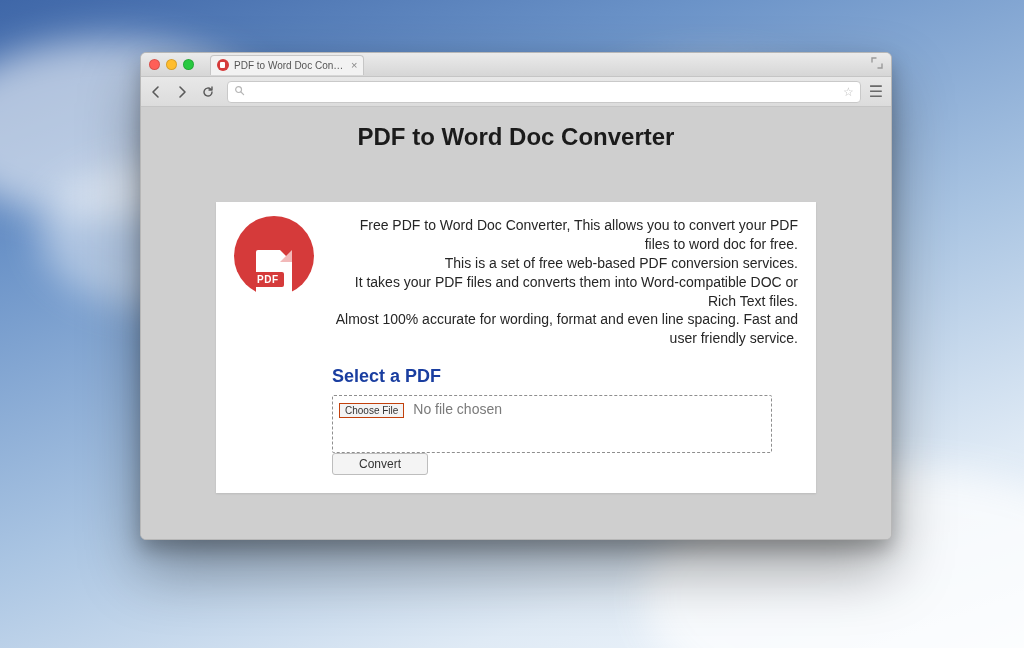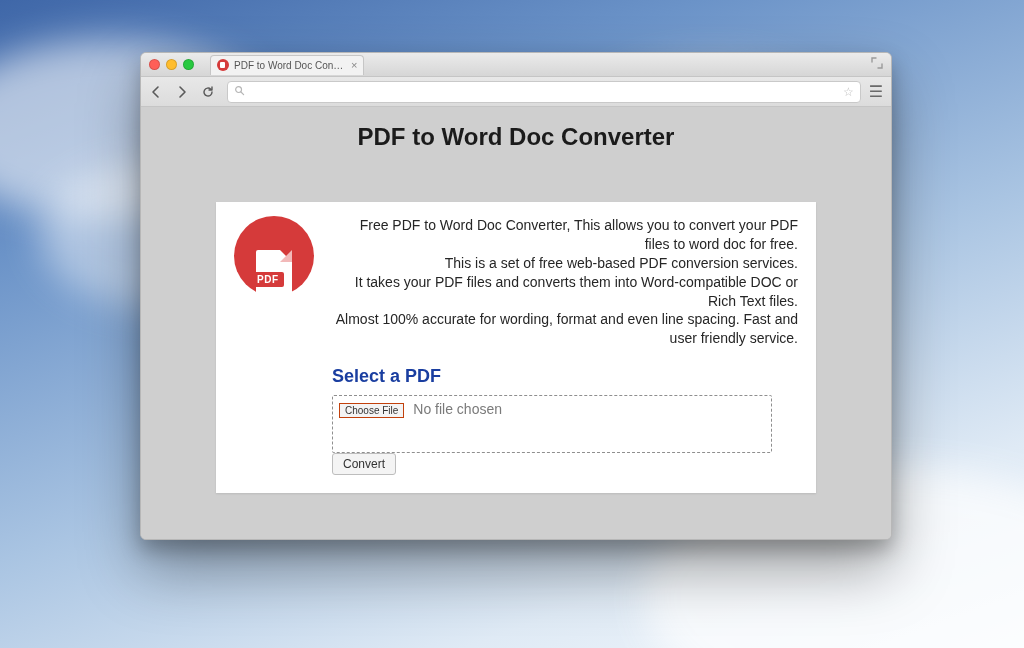--- a/index.html
+++ b/index.html
@@ -135,21 +135,21 @@
     display:inline-block; font-size:10px; color:#333;
     background:#f4f4f4; border:1px solid #c2410c; border-radius:0;
     padding:1px 5px; margin-right:6px;
     font-family: Arial, sans-serif;
   }
   .nofile{ font-size:14px; color:#7a7a7a;margin-top:48px;}
   .hint{ margin:14px 0 10px 0; font-size:12px; color:#2a2a2a;}
   .convert-btn{
     font-size:12px; color:#333;
     background:#f4f4f4; border:1px solid #bdbdbd; border-radius:3px;
-    padding:3px 10px; font-family: Arial, sans-serif;
+    padding:3px 26px; font-family: Arial, sans-serif;
   }
   .indent{ margin-left:98px; } 
   @media (max-width:0px){} 
 </style>
 </head>
 <body>
 
 <div class="cloud c1"></div>
 <div class="cloud c2"></div>
 <div class="cloud c3"></div>

